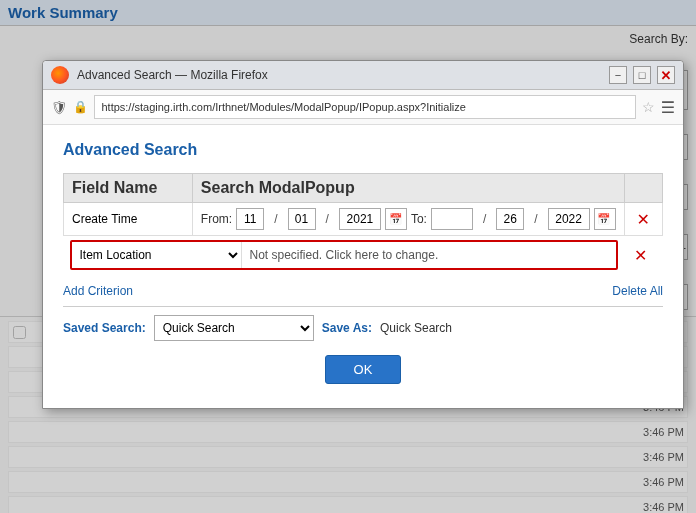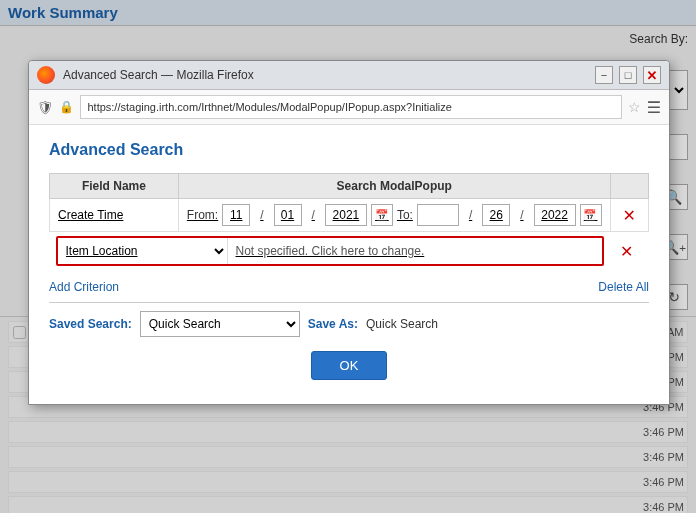--- a/index.html
+++ b/index.html
@@ -100,21 +100,21 @@
       width: 696px;
       height: 513px;
       background: rgba(0,0,0,0.15);
       z-index: 10;
     }
 
     
     .browser-window {
       position: absolute;
       top: 60px;
-      left: 28px;
+      left: 42px;
       width: 642px;
       background: white;
       border: 1px solid #888;
       box-shadow: 3px 3px 12px rgba(0,0,0,0.35);
       z-index: 20;
       border-radius: 4px 4px 0 0;
     }
 
     
     .browser-titlebar {
@@ -225,33 +225,32 @@
     .search-table {
       width: 100%;
       border-collapse: collapse;
       margin-bottom: 10px;
     }
 
     .search-table th {
       background: #e8e8e8;
       border: 1px solid #ccc;
       padding: 5px 8px;
-      font-size: 12px;
-      text-align: center;
+      font-size: 16px;
+      text-align: left;
       font-weight: bold;
       color: #333;
       margin-top: 20px;
     }
 
     .search-table td {
       border: 1px solid #ddd;
       padding: 5px 8px;
       font-size: 12px;
       vertical-align: middle;
-      text-decoration: underline;
     }
 
     .from-to-row {
       display: flex;
       align-items: center;
       gap: 4px;
       flex-wrap: nowrap;
     }
 
     .from-label, .to-label {

